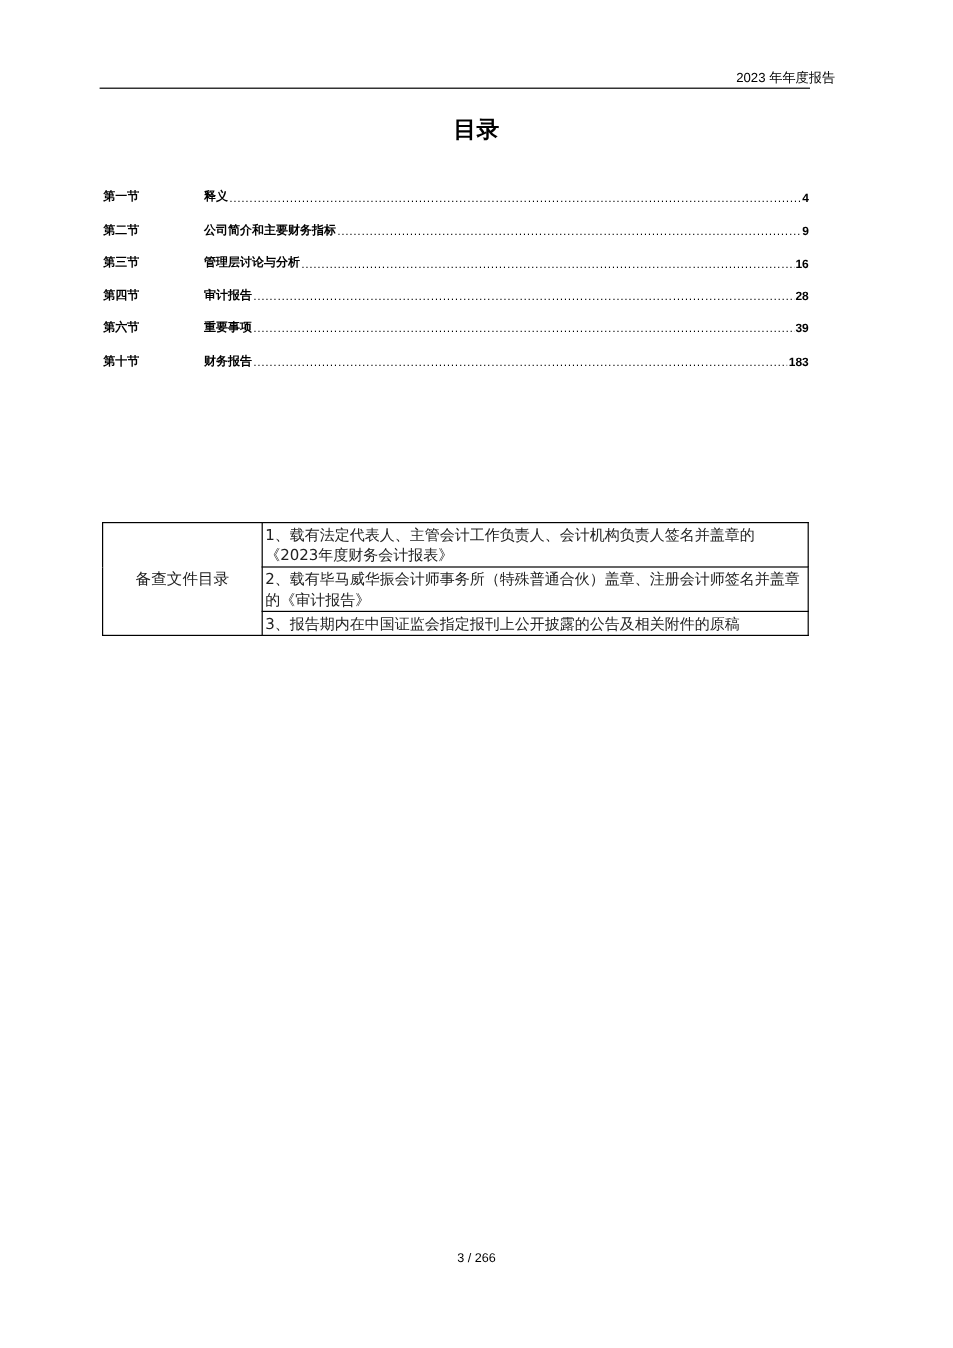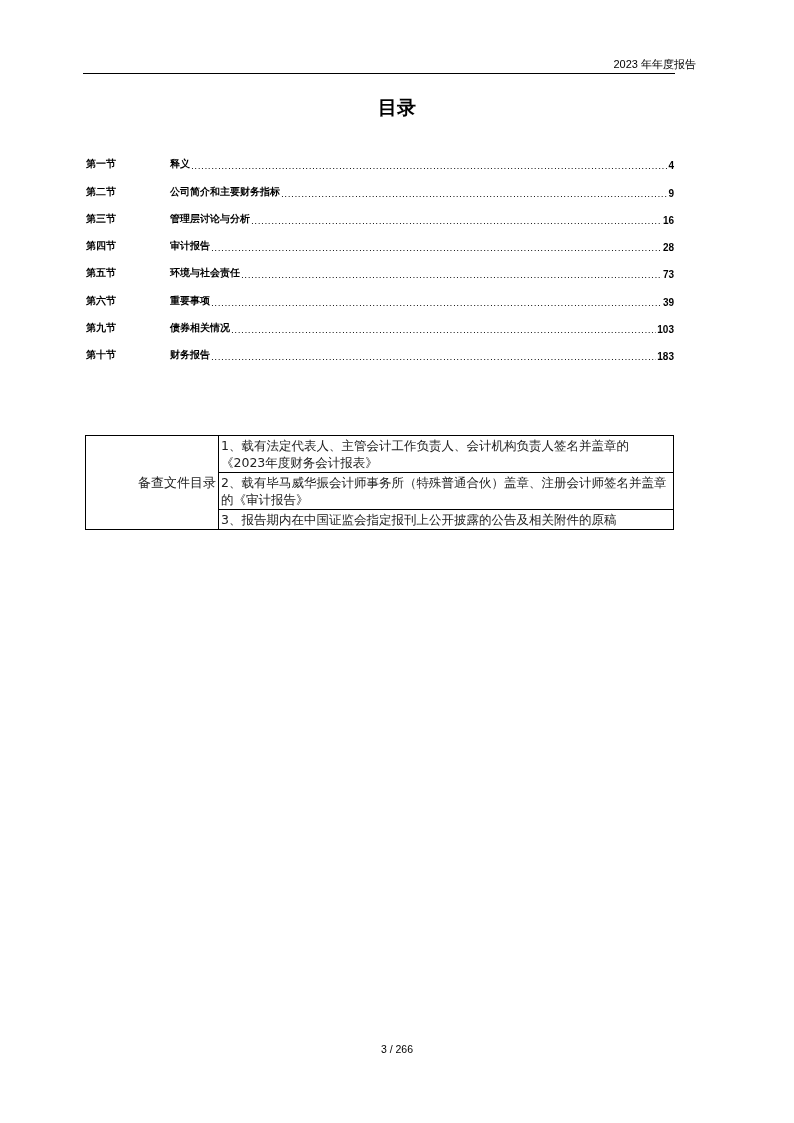--- a/index.html
+++ b/index.html
@@ -15,21 +15,21 @@
     .toc-row { display: flex; align-items: flex-end; height: 27.3px; font-size: 10px; font-weight: bold; }
     .toc-sec { width: 84px; flex: none; }
     .toc-title { flex: none; white-space: nowrap; }
     .toc-dots { flex: 1; overflow: hidden; white-space: nowrap; font-weight: normal; font-size: 9px;
                 letter-spacing: 0.5px; margin: 0 1px; }
     .toc-dots::before { content: "........................................................................................................................................................................................................................................"; }
     .toc-page { flex: none; font-family: "Liberation Sans", "DejaVu Sans", sans-serif; font-weight: bold; }
     table.ref { position: absolute; top: 435px; left: 85px; width: 589px; border-collapse: collapse;
                 font-size: 12.5px; color: #222; }
     table.ref td { border: 1px solid #000; padding: 1px 2px; line-height: 17px; vertical-align: middle; }
-    td.ref-label { width: 128px; text-align: right; font-size: 13px; font-family: Liberation Serif, serif; }
+    td.ref-label { width: 128px; text-align: center; font-size: 13px; font-family: Liberation Serif, serif; }
     .page-num { position: absolute; top: 1043px; left: 0; width: 794px; text-align: center;
                 font-size: 10.5px; font-weight: normal; font-family: "Liberation Sans", "DejaVu Sans", sans-serif; }
   </style>
 </head>
 <body>
 
 <div class="header-title">2023 年年度报告</div>
 <div class="header-rule"></div>
 
 <div class="page-title">目录</div>
@@ -53,36 +53,24 @@
     <span class="toc-dots"></span>
     <span class="toc-page">16</span>
   </div>
   <div class="toc-row">
     <span class="toc-sec">第四节</span>
     <span class="toc-title">审计报告</span>
     <span class="toc-dots"></span>
     <span class="toc-page">28</span>
   </div>
   <div class="toc-row">
-    <span class="toc-sec">第五节</span>
-    <span class="toc-title">环境与社会责任</span>
-    <span class="toc-dots"></span>
-    <span class="toc-page">73</span>
-  </div>
-  <div class="toc-row">
     <span class="toc-sec">第六节</span>
     <span class="toc-title">重要事项</span>
     <span class="toc-dots"></span>
     <span class="toc-page">39</span>
-  </div>
-  <div class="toc-row">
-    <span class="toc-sec">第九节</span>
-    <span class="toc-title">债券相关情况</span>
-    <span class="toc-dots"></span>
-    <span class="toc-page">103</span>
   </div>
   <div class="toc-row">
     <span class="toc-sec">第十节</span>
     <span class="toc-title">财务报告</span>
     <span class="toc-dots"></span>
     <span class="toc-page">183</span>
   </div>
 </div>
 
 <table class="ref">

